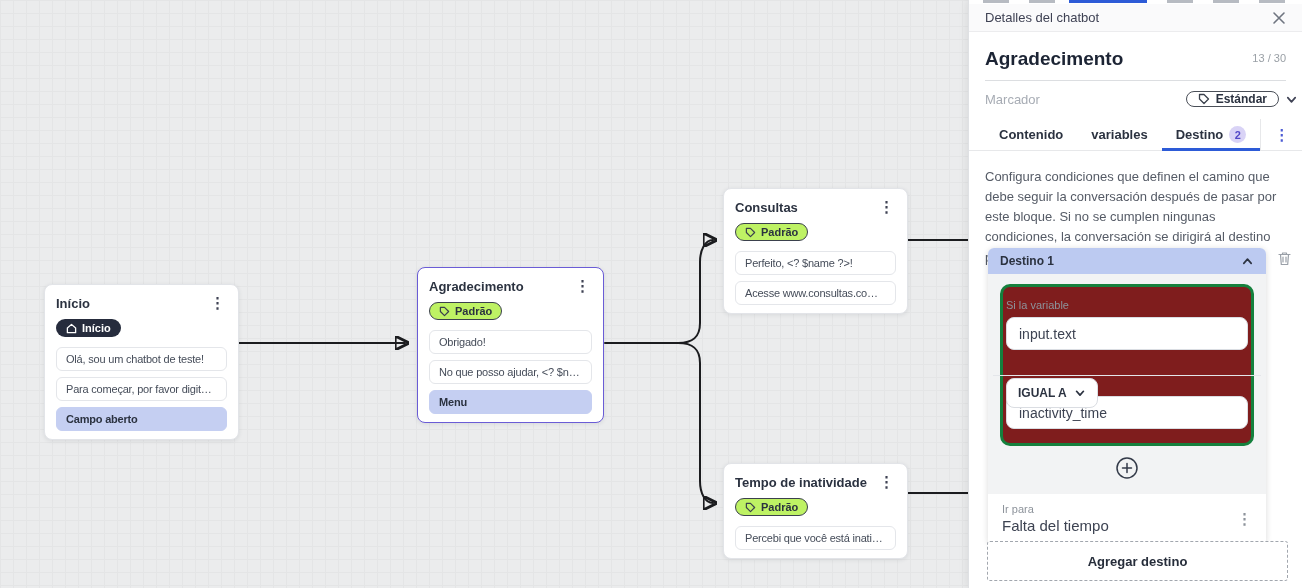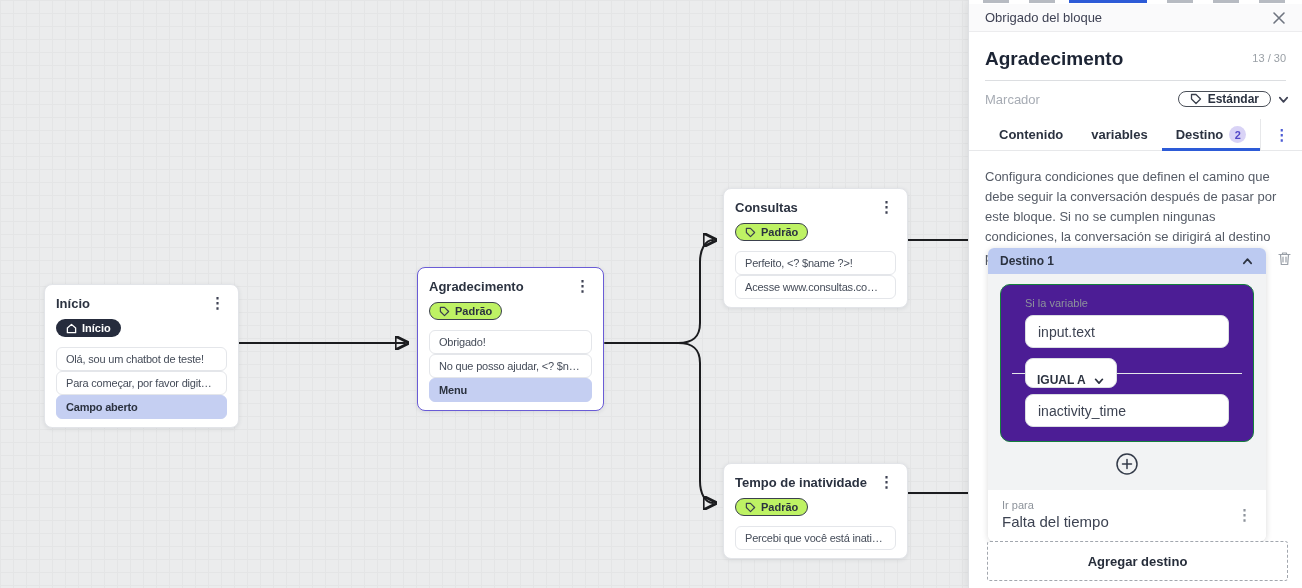--- a/index.html
+++ b/index.html
@@ -25,21 +25,21 @@
   .node-head { display:flex; justify-content:space-between; align-items:flex-start; }
   .node-title { font-size:13px; font-weight:700; color:#2b3240; white-space:nowrap; }
   .kebab { font-size:15px; line-height:14px; color:#3f4254; cursor:pointer;
     font-weight:700; padding:0 2px; }
   .badge-dark { display:inline-flex; align-items:center; gap:5px; margin-top:8px;
     background:var(--badge_dark,#262c3d); color:#fff; font-size:11px; font-weight:700;
     border-radius:11px; padding:3px 10px; }
   .badge-outline { display:inline-flex; align-items:center; gap:5px; margin-top:8px;
     background:#bef264; color:#2b3240; font-size:11px; font-weight:700;
     border:1px solid #3b414d; border-radius:11px; padding:2px 9px; }
-  .msgs { margin-top:9px; display:flex; flex-direction:column; }
+  .msgs { margin-top:9px; display:flex; flex-direction:column; gap:6px; }
   .bubble { background:#fff; border:1px solid #e4e6ea; border-radius:6px;
     padding:5px 9px; font-size:11px; letter-spacing:-0.2px; color:#454c59;
     white-space:nowrap; overflow:hidden; text-overflow:ellipsis; }
   .bubble.hl { background:var(--highlight_periwinkle,#c5cff2);
     border-color:var(--highlight_periwinkle,#c5cff2); color:#2b3240; font-weight:700; }
 
   
   .panel { position:absolute; right:0; top:0; width:334px; height:588px; z-index:5;
     background:#fff; border-left:1px solid #dfe1e4; box-shadow:-2px 0 8px rgba(0,0,0,.07); }
   .clip-strip { position:relative; height:4px; background:#fff; overflow:hidden; }
@@ -50,21 +50,21 @@
   .p-head { display:flex; align-items:center; justify-content:space-between;
     height:28px; padding:0 16px; background:#fafafb; border-bottom:1px solid #ececee; }
   .p-head-title { font-size:13px; color:#3f4254; }
   .x-btn { cursor:pointer; display:flex; }
   .p-titlerow { display:flex; align-items:flex-start; justify-content:space-between;
     padding:16px 16px 0; }
   .block-name { font-size:19px; font-weight:600; color:#1c2434; }
   .counter { font-size:11px; color:#9aa0a6; margin-top:4px; }
   .p-divider { margin:10px 16px 0; border-bottom:1px solid #dcdee1; }
   .marker-row { display:flex; align-items:center; justify-content:space-between;
-    padding:10px 12px 0 16px; }
+    padding:10px 4px 0 16px; }
   .marker-ph { font-size:13px; color:#a7acb4; }
   .marker-right { display:flex; align-items:center; gap:6px; }
   .pill-select { display:inline-flex; align-items:center; gap:6px; height:16px;
     border:1px solid #4a4f58; border-radius:12px; padding:0 11px; cursor:pointer;
     font-size:12px; font-weight:600; color:#2b3240; background:#fff; }
   .tabs { display:flex; align-items:stretch; height:32px; margin-top:12px;
     border-bottom:1px solid #e7e8ea; }
   .tab { display:flex; align-items:center; gap:6px; padding:0 14px; cursor:pointer;
     font-size:13px; font-weight:700; color:#2b3240; position:relative; }
   .tab:first-child { margin-left:16px; }
@@ -78,32 +78,32 @@
     color:#4c5bd4; font-size:15px; font-weight:700; }
   .p-desc { padding:16px 22px 0 16px; font-size:13px; line-height:1.55; color:#555b66; }
 
   .dest-wrap { position:absolute; left:19px; top:248px; width:278px;
     border-radius:6px; box-shadow:0 1px 6px rgba(0,0,0,.15); }
   .dest-head { display:flex; align-items:center; justify-content:space-between;
     height:26px; background:var(--destination_header,#bccaf1);
     border-radius:6px 6px 0 0; padding:0 12px; cursor:pointer; }
   .dest-head-title { font-size:12px; font-weight:700; color:#2b3240; }
   .dest-body { background:#f2f3f4; padding:10px 12px 8px; }
-  .cond-card { background:#4c1d95; border:1px solid #15803d; border-radius:10px;
-    padding:12px 24px 14px; }
+  .cond-card { background:#7f1d1d; border:3px solid #15803d; border-radius:10px;
+    padding:12px 3px 14px; }
   .cond-label { font-size:11px; color:#8d939b; }
   .cond-input { width:100%; height:33px; margin-top:6px; border:1px solid #dadde2;
     border-radius:8px; padding:0 12px; font-size:14px; color:#3d4352;
     font-family:"Liberation Sans", sans-serif; background:#fff; outline:none; }
   .op-row { position:relative; margin-top:10px; height:30px; }
   .op-row .op-line { position:absolute; left:-13px; right:-13px; top:50%;
     border-top:1px solid #e4e6ea; }
-  .op-pill { position:relative; display:inline-flex; align-items:flex-end; gap:7px;
+  .op-pill { position:relative; display:inline-flex; align-items:center; gap:7px;
     height:30px; background:#fff; border:1px solid #dadde2; border-radius:8px;
-    padding:0 11px; font-size:12px; font-weight:700; color:#2b3240; cursor:pointer; }
+    padding:0 11px; font-size:12px; font-weight:700; color:#2b3240; cursor:pointer;margin-top:18px; }
   .plus-row { display:flex; justify-content:center; padding:10px 0 6px; }
   .plus-btn { cursor:pointer; display:flex; }
   .goto { display:flex; align-items:center; justify-content:space-between;
     background:#fff; border-radius:0 0 6px 6px; padding:9px 14px 11px; }
   .goto-label { font-size:11px; color:#8d939b; }
   .goto-value { font-size:15px; color:#3d4352; margin-top:2px; }
   .goto-kebab { color:#8d939b; font-size:15px; font-weight:700; cursor:pointer; }
   .trash { position:absolute; right:9px; top:250px; cursor:pointer; display:flex; }
   .add-dest { position:absolute; left:18px; right:14px; top:541px; height:40px;
     background:#fff; border:1px dashed #a2a7ae; border-radius:3px; cursor:pointer;
@@ -206,21 +206,21 @@
     </div>
   </div>
 
   <div class="panel">
     <div class="clip-strip">
       <div class="dashes"></div>
       <div class="bluebit"></div>
     </div>
 
     <div class="p-head">
-      <span class="p-head-title">Obrigado del bloque</span>
+      <span class="p-head-title">Detalles del chatbot</span>
       <span class="x-btn">
         <svg width="14" height="14" viewBox="0 0 14 14">
             <path d="M2 2 L12 12 M12 2 L2 12" stroke="#6f7580" stroke-width="1.6" stroke-linecap="round"></path>
           </svg>
       </span>
     </div>
 
     <div class="p-titlerow">
       <span class="block-name">Agradecimento</span>
       <span class="counter">13 / 30</span>

